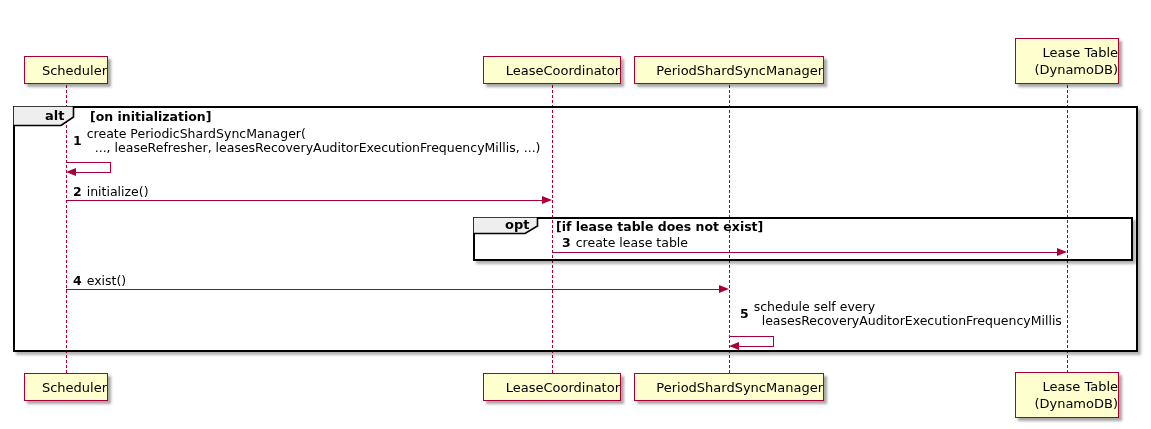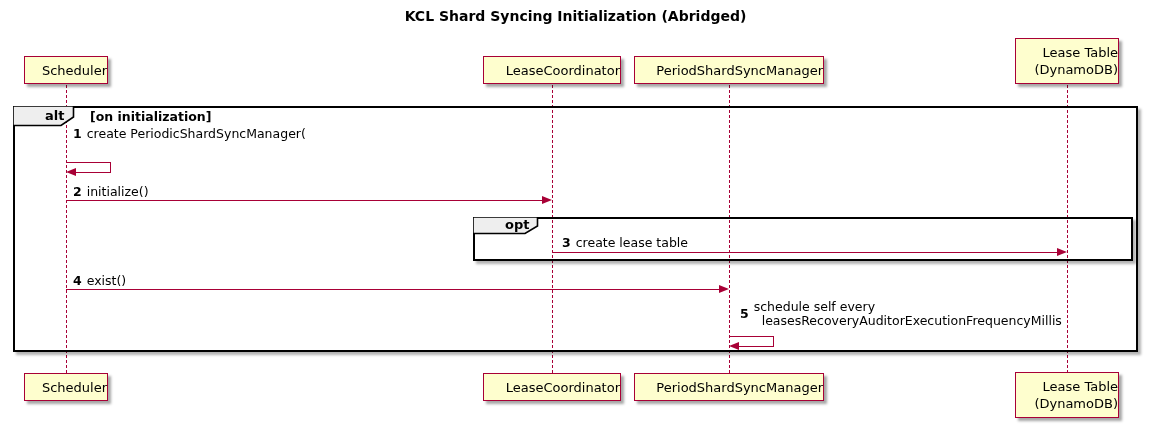--- a/index.html
+++ b/index.html
@@ -56,21 +56,20 @@
     position:absolute;width:0;height:0;z-index:2;
     border-top:4.5px solid transparent;border-bottom:4.5px solid transparent;
     border-right:10px solid #A80036;
   }
 </style>
 </head>
 <body>
 
 <div id="canvas">
 
-  <div class="title">KCL Shard Syncing Initialization (Abridged)</div>
 
   <div class="lifeline" style="left:66px;top:85px;height:288px;"></div>
   <div class="lifeline" style="left:552px;top:85px;height:288px;"></div>
   <div class="lifeline" style="left:729px;top:85px;height:288px;"></div>
   <div class="lifeline" style="left:1067px;top:85px;height:288px;"></div>
 
   <div class="participant" style="left:24px;top:56px;width:84px;height:28px;">
     <span>Scheduler</span>
   </div>
   <div class="participant" style="left:483px;top:56px;width:138px;height:28px;">
@@ -105,20 +104,21 @@
       </svg>
       <span class="op">alt</span>
     </div>
   </div>
   <div class="guard" style="left:90px;top:109px;">[on initialization]</div>
 
   <div class="msg" style="left:73px;top:127px;">
     <span class="num">1</span>
     <span class="lines">
       <span class="l1">create PeriodicShardSyncManager(</span>
+      <span class="l2">..., leaseRefresher, leasesRecoveryAuditorExecutionFrequencyMillis, ...)</span>
     </span>
   </div>
   <div class="hline" style="left:66px;top:162px;width:45px;"></div>
   <div class="vline" style="left:110px;top:162px;height:11px;"></div>
   <div class="hline" style="left:74px;top:172px;width:37px;"></div>
   <div class="arrow-left" style="left:66px;top:168px;"></div>
 
   <div class="msg" style="left:73px;top:185px;">
     <span class="num">2</span>
     <span>initialize()</span>
@@ -127,20 +127,21 @@
   <div class="arrow-right" style="left:542px;top:196px;"></div>
 
   <div class="frame" style="left:473px;top:217px;width:660px;height:44px;">
     <div class="frame-label" style="width:66px;height:18px;">
       <svg width="66" height="18">
         <path d="M0,0 H64.5 V9 L52,16.5 H0 Z" fill="#EEEEEE" stroke="#000" stroke-width="1.6"></path>
       </svg>
       <span class="op" style="line-height:16px;">opt</span>
     </div>
   </div>
+  <div class="guard" style="left:556px;top:219px;">[if lease table does not exist]</div>
 
   <div class="msg" style="left:562px;top:236px;">
     <span class="num">3</span>
     <span>create lease table</span>
   </div>
   <div class="hline" style="left:552px;top:252px;width:507px;"></div>
   <div class="arrow-right" style="left:1057px;top:248px;"></div>
 
   <div class="msg" style="left:73px;top:274px;">
     <span class="num">4</span>

